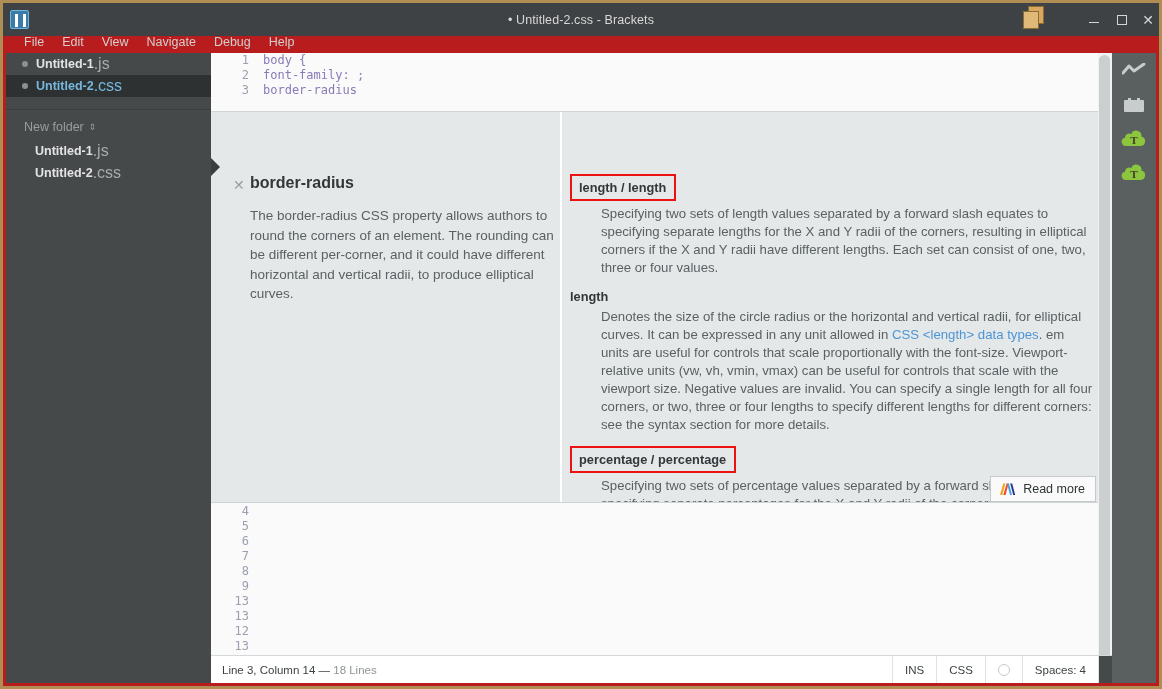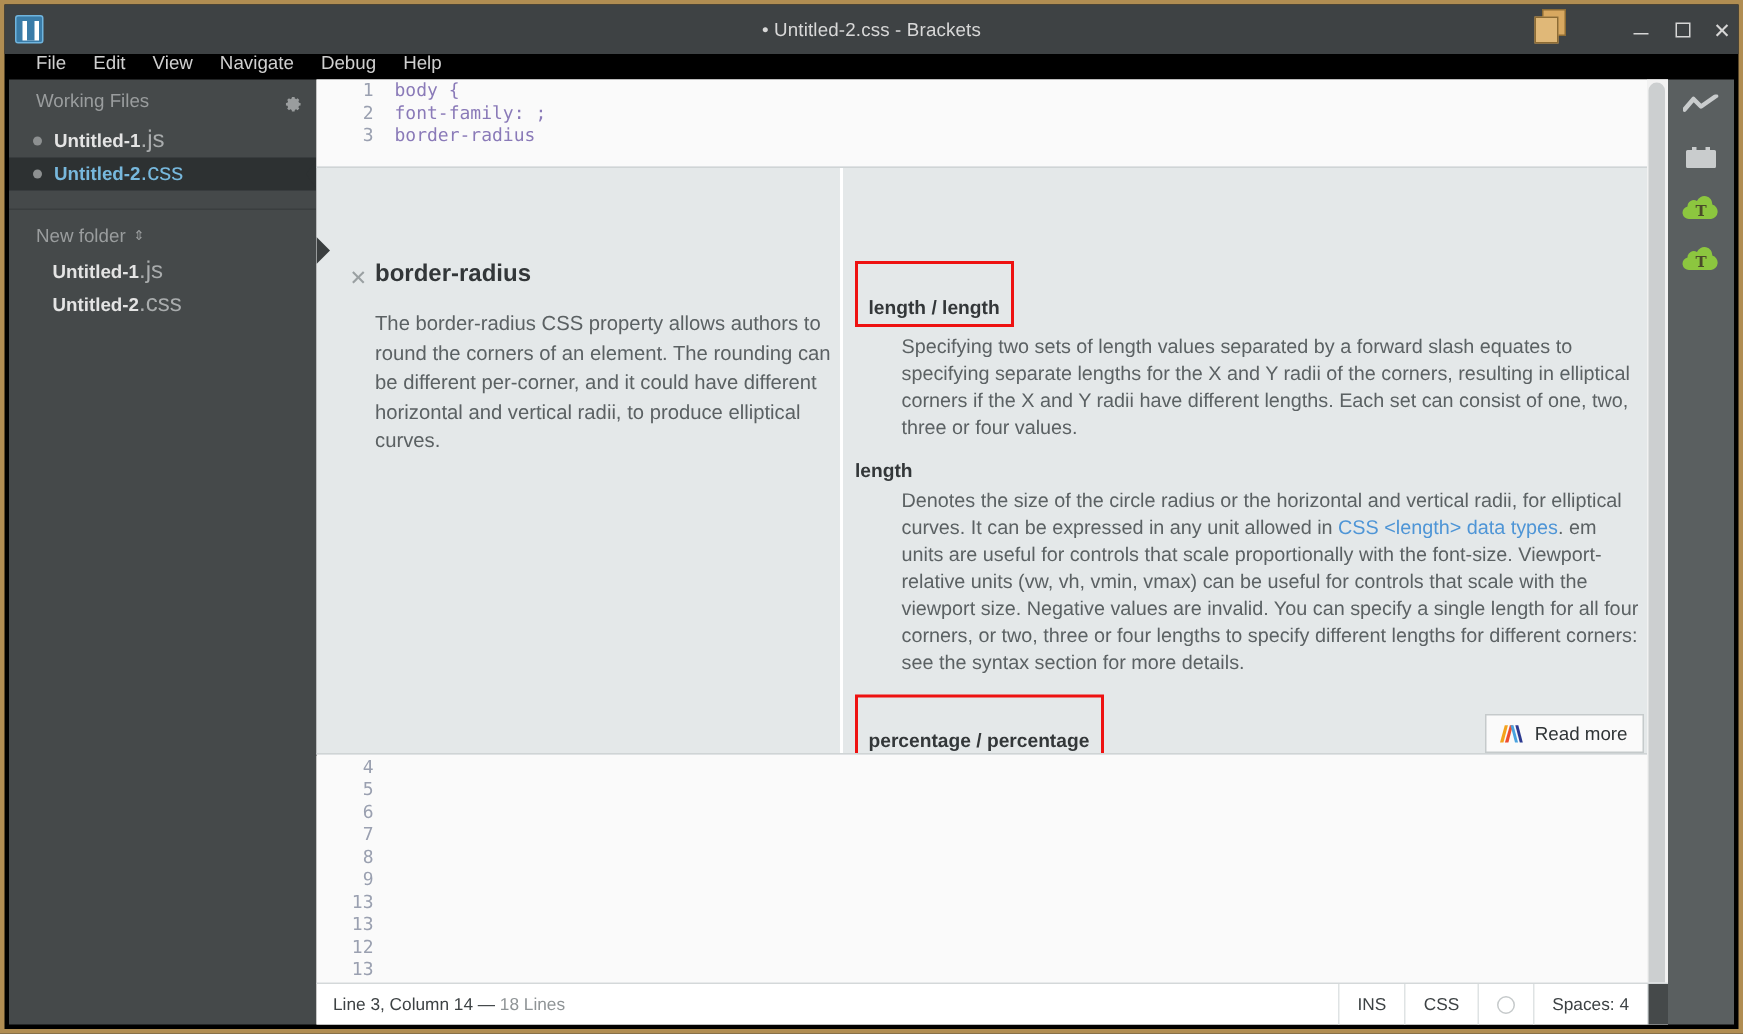--- a/index.html
+++ b/index.html
@@ -8,21 +8,21 @@
     overflow: hidden;
     font-family: "Liberation Sans", sans-serif;
     background: #b08d52;
   }
 
   
   #window-frame {
     position: absolute;
     left: 0; top: 0; width: 1162px; height: 689px;
     border: 3px solid #b08d52;
-    background: #000000;
+    background: #b91c1c;
   }
 
   
   #titlebar {
     position: absolute; left: 0; top: 0; right: 0; height: 33px;
     background: #3e4244;
   }
   #app-logo {
     position: absolute; left: 7px; top: 7px; width: 19px; height: 19px;
     background: #3a7ca8;
@@ -193,21 +193,21 @@
     background: #ffffff;
   }
   #doc-right {
     position: absolute; left: 359px; top: 62px; right: 18px; bottom: 0;
     overflow: hidden;
   }
   .dt-box {
     display: inline-block;
     font-size: 12.8px; color: #333739; font-weight: bold;
     border: 2px solid #ee1111;
-    padding: 21px 8px 4px 7px;
+    padding: 4px 8px 4px 7px;
     margin-bottom: 4px;
   }
   .dt-plain {
     font-size: 12.8px; color: #333739; font-weight: bold;
     margin-bottom: 4px;
   }
   .dd-body {
     font-size: 13.2px; color: #5b6163; line-height: 18px;
     margin-left: 31px; margin-bottom: 12px;
   }
@@ -309,29 +309,20 @@
   <div id="menubar">
     <div class="menu-item">File</div>
     <div class="menu-item">Edit</div>
     <div class="menu-item">View</div>
     <div class="menu-item">Navigate</div>
     <div class="menu-item">Debug</div>
     <div class="menu-item">Help</div>
   </div>
 
   <div id="sidebar">
-    <div id="working-files-header">
-      <div id="working-files-title">Working Files</div>
-      <div id="gear-icon">
-        <svg width="13" height="13" viewBox="0 0 16 16">
-          <path fill="#9a9d9e" d="M8 5.2A2.8 2.8 0 1 0 8 10.8 2.8 2.8 0 1 0 8 5.2zM8 9.4A1.4 1.4 0 1 1 8 6.6 1.4 1.4 0 1 1 8 9.4z"></path>
-          <path fill="#9a9d9e" d="M14 6.9l-1.3-.2c-.1-.4-.3-.8-.5-1.1l.8-1.1-1.5-1.5-1.1.8c-.3-.2-.7-.4-1.1-.5L9.1 2H6.9l-.2 1.3c-.4.1-.8.3-1.1.5l-1.1-.8-1.5 1.5.8 1.1c-.2.3-.4.7-.5 1.1L2 6.9v2.2l1.3.2c.1.4.3.8.5 1.1l-.8 1.1 1.5 1.5 1.1-.8c.3.2.7.4 1.1.5l.2 1.3h2.2l.2-1.3c.4-.1.8-.3 1.1-.5l1.1.8 1.5-1.5-.8-1.1c.2-.3.4-.7.5-1.1l1.3-.2V6.9z"></path>
-        </svg>
-      </div>
-    </div>
 
     <div class="wf-row">
       <span class="wf-dot"></span>
       <span class="wf-name">Untitled-1</span>
         <span class="wf-ext">.js</span>
     </div>
 
     <div class="wf-row selected">
       <span class="wf-dot"></span>
       <span class="wf-name">Untitled-2</span>

